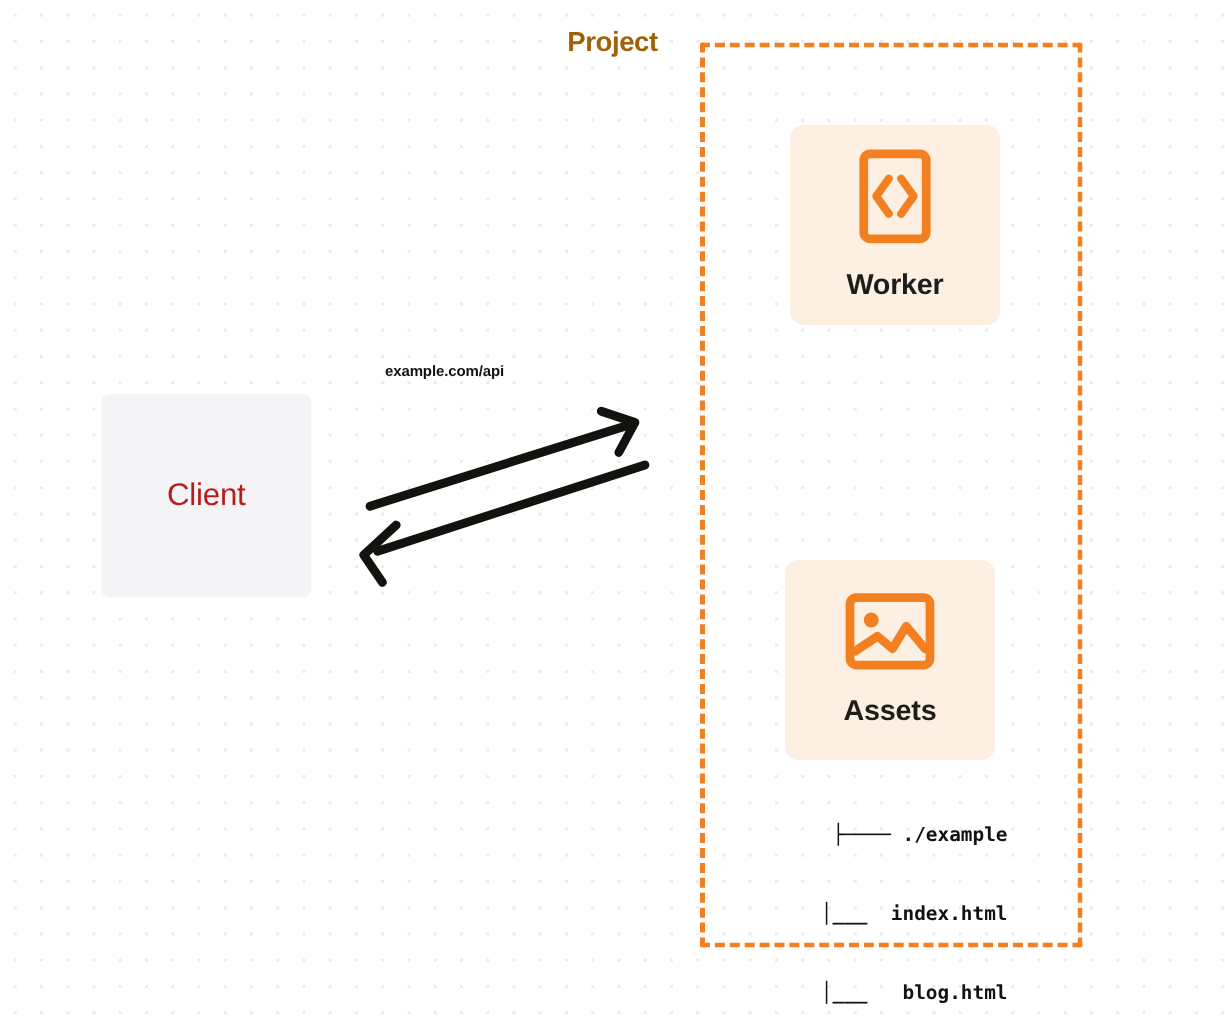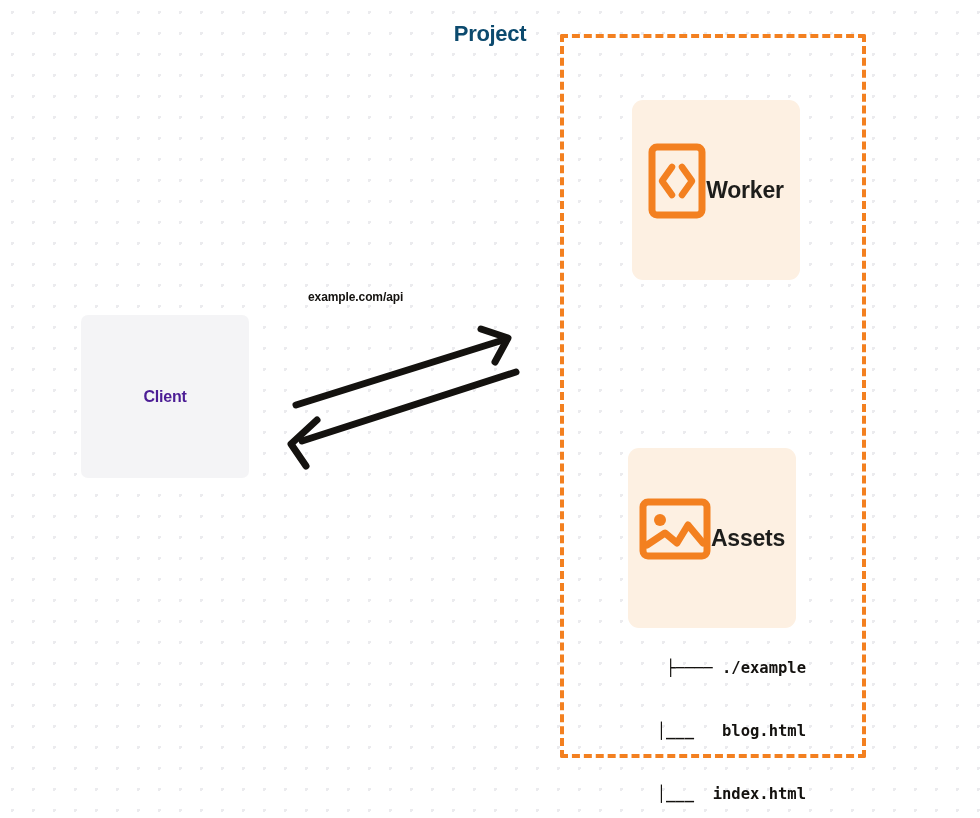--- a/index.html
+++ b/index.html
@@ -26,23 +26,23 @@
     top: 315px;
     width: 168px;
     height: 163px;
     background: #f4f4f6;
     border-radius: 7px;
     display: flex;
     align-items: center;
     justify-content: center;
   }
   #client-box .node-label {
-    font-size: 16px;
-    font-weight: bold;
-    color: #4c1d95;
+    font-size: 25px;
+    font-weight: normal;
+    color: #b91c1c;
     letter-spacing: -0.2px;
   }
 
   
   #arrows {
     position: absolute;
     left: 0;
     top: 0;
     width: 980px;
     height: 818px;
@@ -74,35 +74,35 @@
   }
   #project-title {
     position: absolute;
     left: 50%;
     top: 34px;
     transform: translate(-50%, -50%);
     background: #ffffff;
     padding: 0 5px;
     font-size: 22px;
     font-weight: bold;
-    color: #0c4a6e;
+    color: #a16207;
     letter-spacing: -0.3px;
     white-space: nowrap;
     z-index: 3;
   }
 
   
   .service-card {
     position: absolute;
     width: 168px;
-    height: 180px;
+    height: 160px;
     background: #fdf0e2;
     border-radius: 11px;
     display: flex;
-    flex-direction: row;
+    flex-direction: column;
     align-items: center;
     justify-content: center;
   }
   #worker-card { left: 632px; top: 100px; }
   #assets-card { left: 628px; top: 448px; }
   .service-card .card-icon {
     display: block;
     margin-bottom: 14px;
   }
   .service-card .node-label {
@@ -172,18 +172,18 @@
         <rect x="4" y="4" width="64" height="54" rx="5" ry="5" fill="none" stroke="#f38020" stroke-width="7"></rect>
         <circle cx="21" cy="22" r="6" fill="#f38020"></circle>
         <polyline points="8,47 26,35 38,45 49,27 64,45" fill="none" stroke="#f38020" stroke-width="7" stroke-linecap="round" stroke-linejoin="round"></polyline>
       </svg>
     </span>
     <span class="node-label">Assets</span>
   </div>
 
   <div id="file-tree">
     <span class="tree-row">├──── ./example</span>
+    <span class="tree-row">│___  index.html</span>
     <span class="tree-row">│___   blog.html</span>
-    <span class="tree-row">│___  index.html</span>
     
   </div>
 
 </div>
 
 </body></html>

